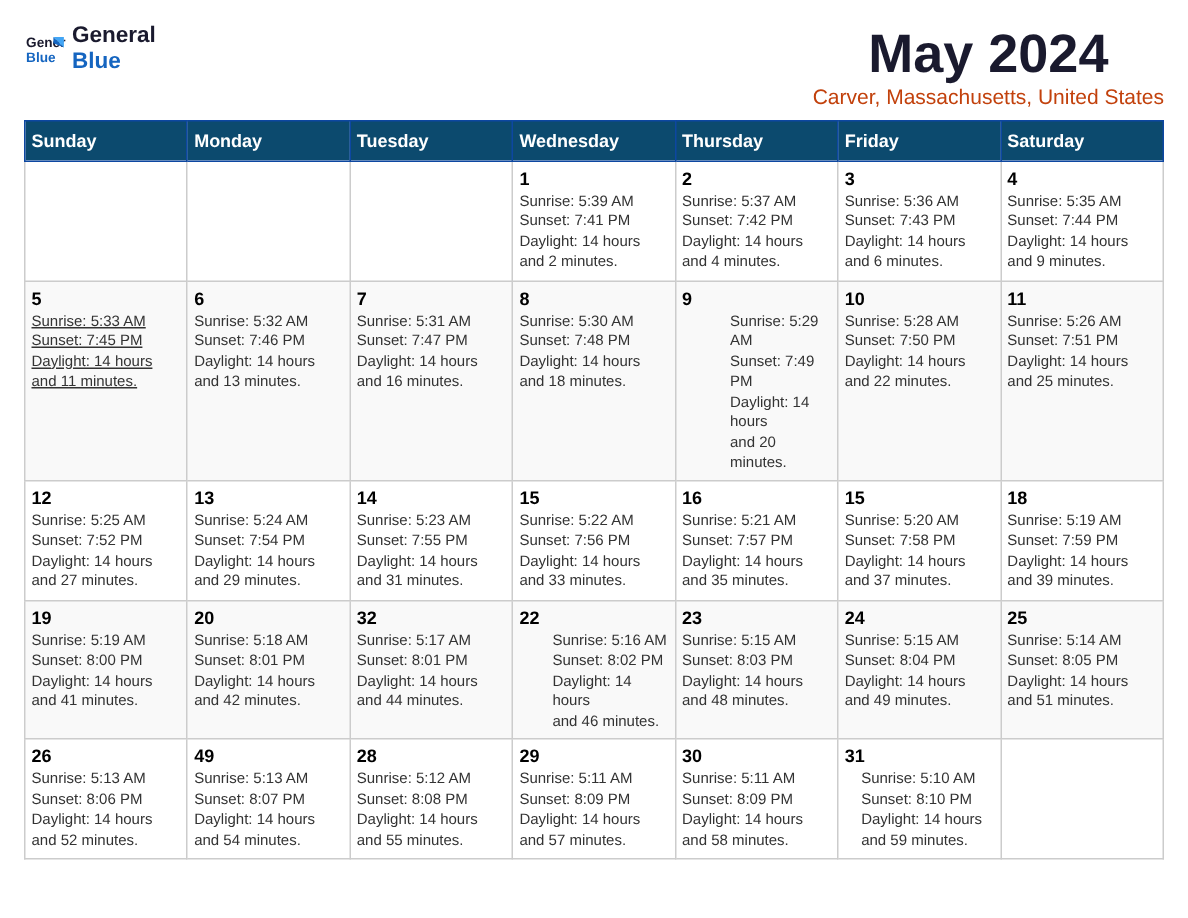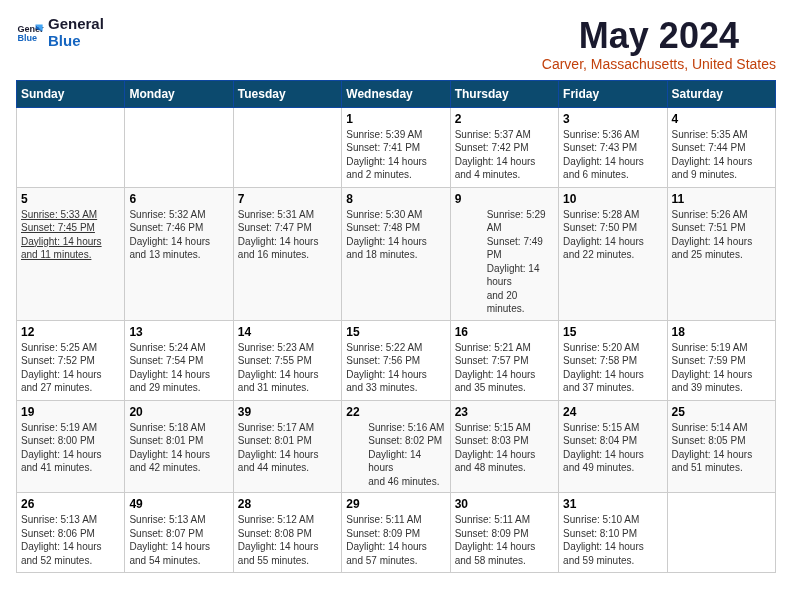--- a/index.html
+++ b/index.html
@@ -257,21 +257,21 @@
 and 41 minutes.</div>
         </td>
         <td>
           <div class="day-num">20</div>
           <div class="day-info" style="white-space: pre-line;">Sunrise: 5:18 AM
 Sunset: 8:01 PM
 Daylight: 14 hours
 and 42 minutes.</div>
         </td>
         <td>
-          <div class="day-num">39</div>
+          <div class="day-num">32</div>
           <div class="day-info" style="white-space: pre-line;">Sunrise: 5:17 AM
 Sunset: 8:01 PM
 Daylight: 14 hours
 and 44 minutes.</div>
         </td>
         <td>
           <div class="day-num">22</div>
           <div class="day-info" style="white-space: pre-line; margin-left: 22px;">Sunrise: 5:16 AM
 Sunset: 8:02 PM
 Daylight: 14 hours
@@ -330,21 +330,21 @@
         </td>
         <td>
           <div class="day-num">30</div>
           <div class="day-info" style="white-space: pre-line;">Sunrise: 5:11 AM
 Sunset: 8:09 PM
 Daylight: 14 hours
 and 58 minutes.</div>
         </td>
         <td>
           <div class="day-num">31</div>
-          <div class="day-info" style="white-space: pre-line;">Sunrise: 5:10 AM
+          <div class="day-info" style="white-space: pre-line; margin-left: 11px;">Sunrise: 5:10 AM
 Sunset: 8:10 PM
 Daylight: 14 hours
 and 59 minutes.</div>
         </td>
         <td class="empty-cell"></td>
       </tr>
     </tbody>
 </table>
 
 </body></html>

